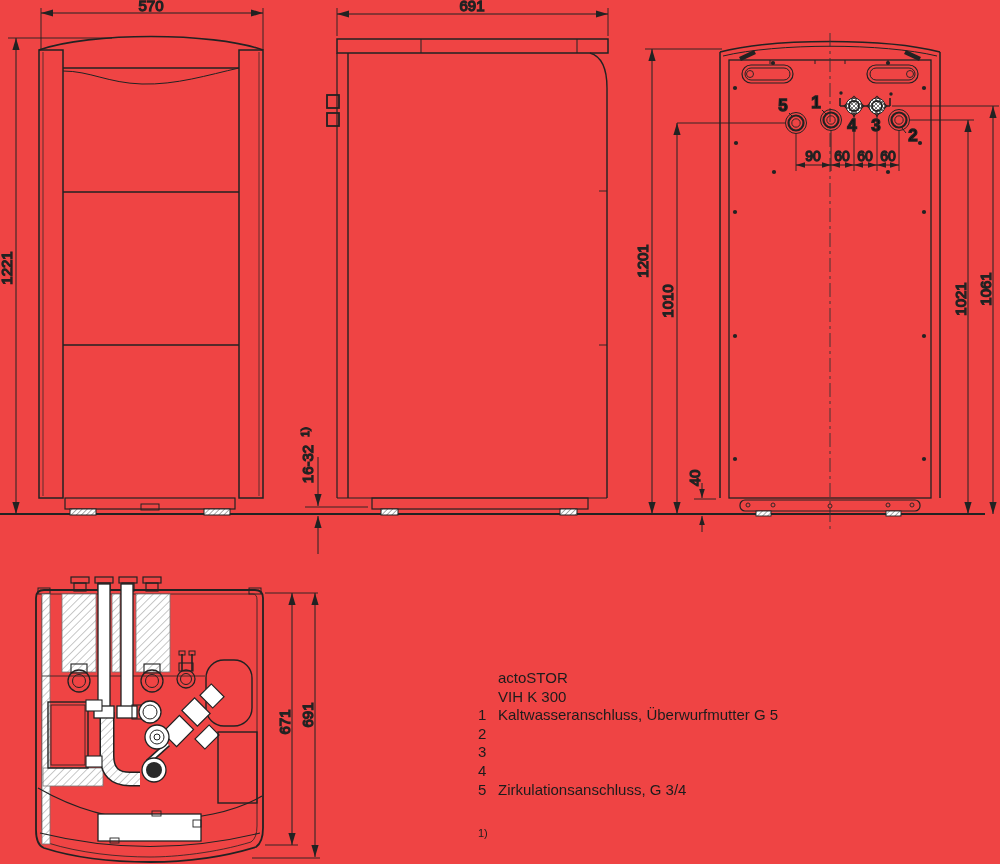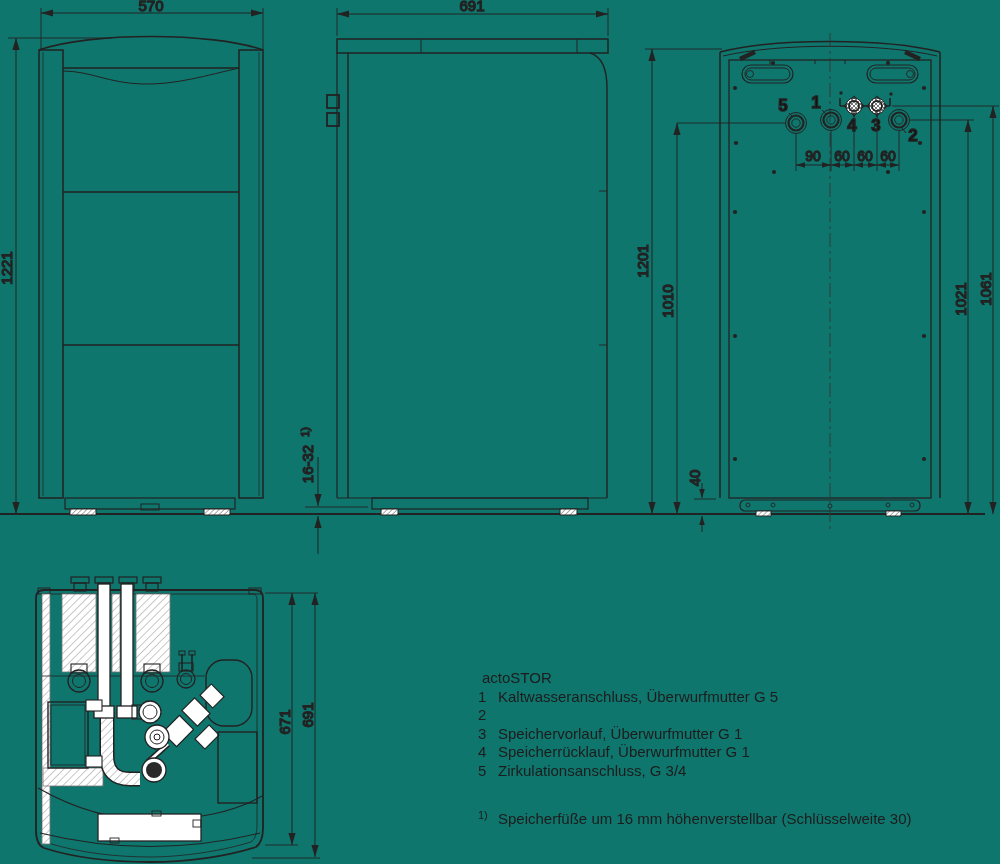--- a/index.html
+++ b/index.html
@@ -1,26 +1,26 @@
 <!DOCTYPE html>
 <html><head>
 <meta charset="utf-8">
 <style>
   html,body{margin:0;padding:0;background:#fff;}
-  .stage{position:relative;width:1000px;height:864px;background:#0f766e;overflow:hidden;
+  .stage{position:relative;width:1000px;height:864px;background:#ef4444;overflow:hidden;
          font-family:"Liberation Sans",sans-serif;}
   svg{position:absolute;left:0;top:0;}
   svg text{font-family:"Liberation Sans",sans-serif;fill:#1c1c1c;}
   .dim{font-size:15px;}
   .dimS{font-size:14px;}
   .dimRef{font-size:11px;}
   .connL{font-size:17px;font-weight:700;fill:#111;}
   .legend{position:absolute;left:478px;top:669px;width:515px;color:#1c1c1c;
           font-size:15px;line-height:18.6px;}
-  .lg-title{margin-left:4px;}
+  .lg-title{margin-left:20px;}
   .lg-row{display:flex;}
   .lg-num{width:20px;flex:0 0 20px;}
   .lg-foot{display:flex;margin-top:29px;}
   .lg-ref{width:20px;flex:0 0 20px;font-size:11px;position:relative;top:-4px;}
 </style>
 </head>
 <body>
 
 <div class="stage">
 
@@ -351,38 +351,36 @@
       <text class="dim" transform="translate(290,722) rotate(-90)" text-anchor="middle">671</text>
       <text class="dim" transform="translate(313,715) rotate(-90)" text-anchor="middle">691</text>
     </g>
   </g>
 
 </g>
 </svg>
 
 <div class="legend">
   <div class="lg-title">actoSTOR</div>
+  <div class="lg-title">VIH K 300</div>
   <div class="lg-row">
     <span class="lg-num">1</span>
     <span>Kaltwasseranschluss, Überwurfmutter G 5</span>
   </div>
   <div class="lg-row">
     <span class="lg-num">2</span>
   </div>
   <div class="lg-row">
     <span class="lg-num">3</span>
-    <span>Speichervorlauf, Überwurfmutter G 1</span>
   </div>
   <div class="lg-row">
     <span class="lg-num">4</span>
-    <span>Speicherrücklauf, Überwurfmutter G 1</span>
   </div>
   <div class="lg-row">
     <span class="lg-num">5</span>
     <span>Zirkulationsanschluss, G 3/4</span>
   </div>
   <div class="lg-foot">
     <span class="lg-ref">1)</span>
-    <span>Speicherfüße um 16 mm höhenverstellbar (Schlüsselweite 30)</span>
   </div>
 </div>
 
 </div>
 
 </body></html>

